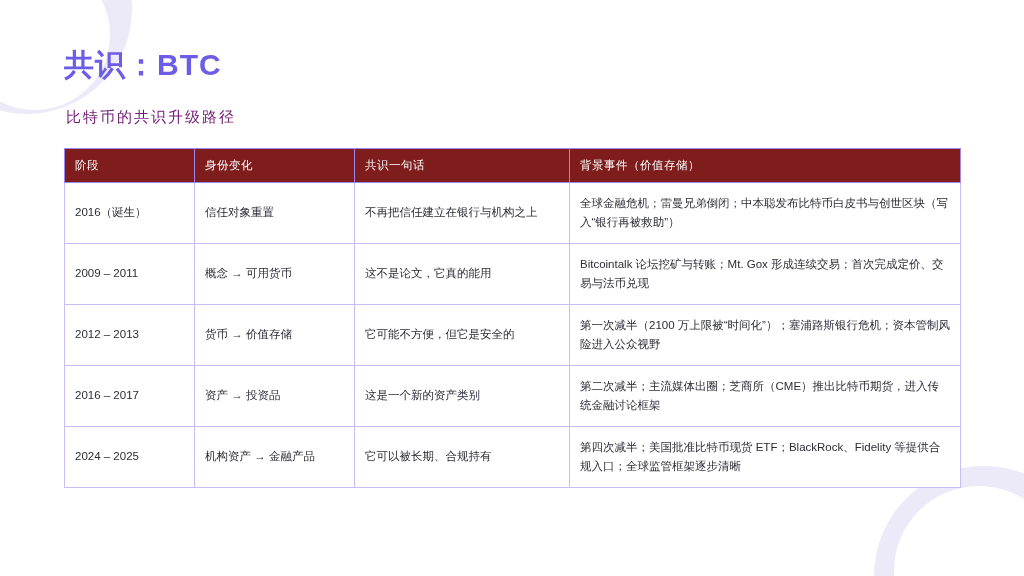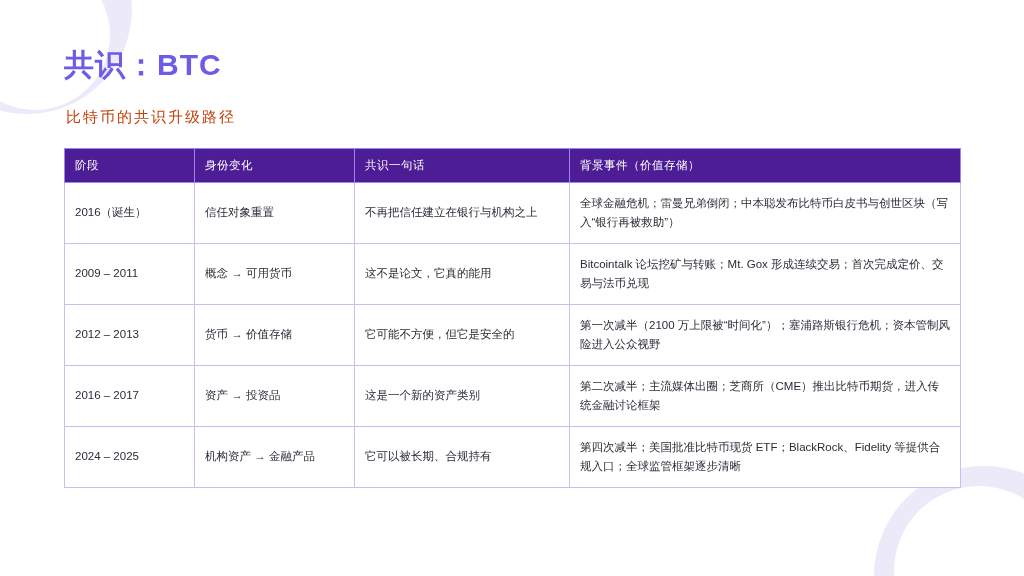--- a/index.html
+++ b/index.html
@@ -74,33 +74,33 @@
     font-weight: bold;
     color: #6c5ce7;
     letter-spacing: 1px;
     text-align: center;
   }
   .subtitle {
     position: absolute;
     left: 66px;
     top: 108px;
     font-size: 15px;
-    color: #c2410c;
+    color: #701a75;
     letter-spacing: 2px;
   }
   table.matrix {
     position: absolute;
     left: 64px;
     top: 148px;
     width: 896px;
     border-collapse: collapse;
     table-layout: fixed;
   }
   table.matrix th {
-    background: #4c1d95;
+    background: #7f1d1d;
     color: #ffffff;
     font-size: 11.5px;
     font-weight: normal;
     text-align: left;
     padding: 9px 10px;
     border: 1px solid #9d86f3;
     letter-spacing: 0.5px;
   }
   table.matrix td {
     font-size: 11.5px;

